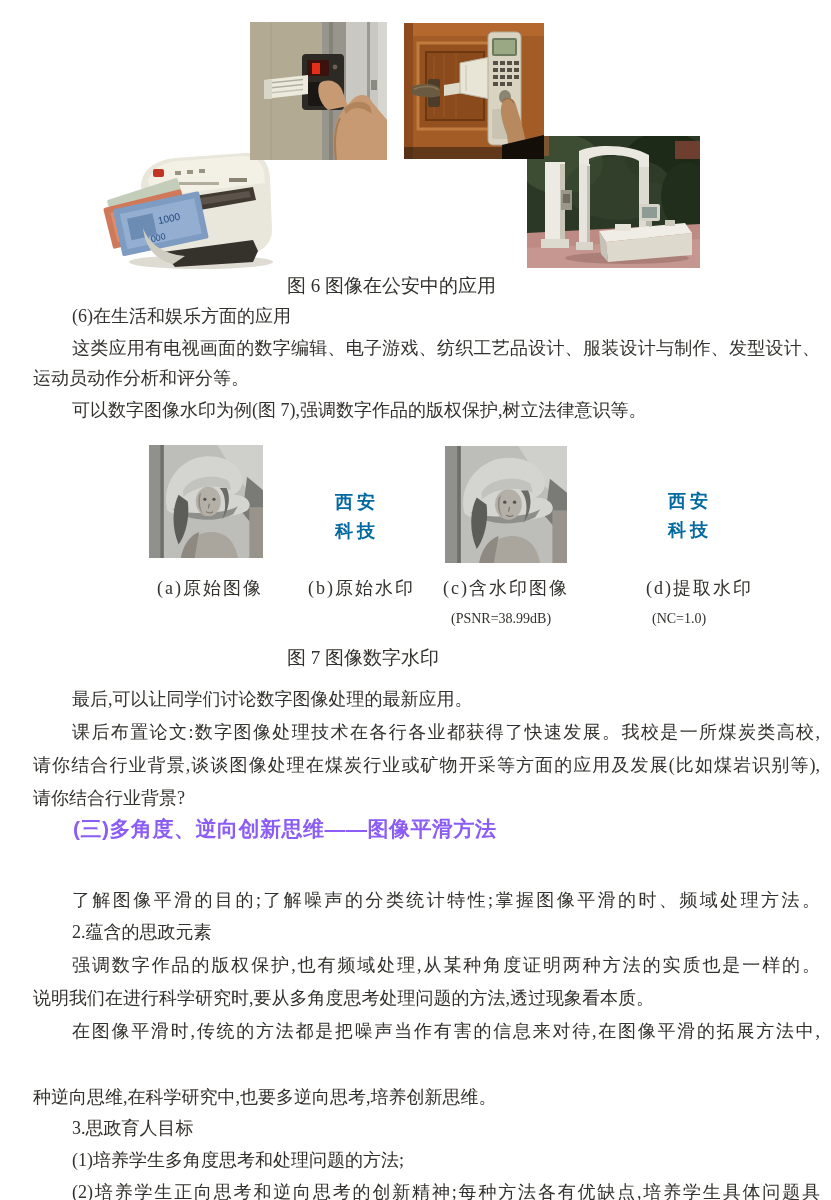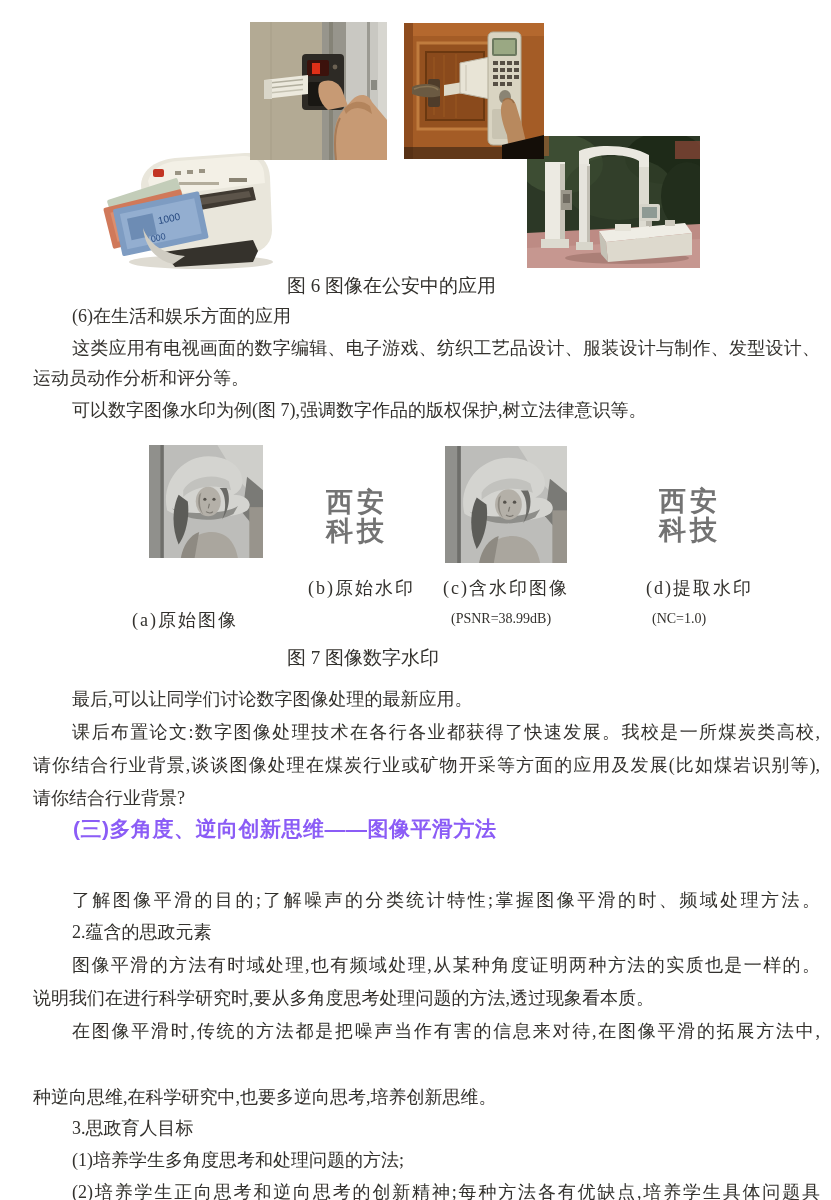--- a/index.html
+++ b/index.html
@@ -14,21 +14,21 @@
   .line{position:absolute;left:33px;width:787px;font-size:18px;line-height:23px;}
   .ind{text-indent:39px;}
   .fill{text-align:justify;text-align-last:justify;}
   .h3{
     position:absolute;left:73px;top:815px;
     font-family:"Liberation Sans","DejaVu Sans",sans-serif;
     font-weight:bold;font-size:21px;color:#8b5cf6;letter-spacing:0.5px;white-space:nowrap;
   }
   .wm{
     position:absolute;width:90px;text-align:center;font-weight:bold;
-    font-size:27px;line-height:29px;letter-spacing:4px;color:#737373;
+    font-size:18px;line-height:29px;letter-spacing:4px;color:#0369a1;
     font-family:"Liberation Serif","DejaVu Serif",serif;
   }
   .f7label{position:absolute;font-size:18px;letter-spacing:2px;white-space:nowrap;}
   .f7sub{position:absolute;font-size:14px;white-space:nowrap;}
 </style>
 </head>
 <body>
 
 <div class="page">
 
@@ -226,39 +226,39 @@
       <path d="M28,100 C32,82 48,74 62,78 C70,80 76,88 78,100 Z" fill="#aaa69e"></path>
       <path d="M28,100 C30,88 36,80 44,77 L40,100 Z" fill="#8e8a82"></path>
     </svg>
   </div>
 
   <div class="wm" style="left:645px;top:487px;">
     <div>西安</div>
     <div>科技</div>
   </div>
 
-  <div class="f7label" style="left:132px;top:576px;margin-top:32px;">(a)原始图像</div>
+  <div class="f7label" style="left:157px;top:576px;">(a)原始图像</div>
   <div class="f7label" style="left:308px;top:576px;">(b)原始水印</div>
   <div class="f7label" style="left:443px;top:576px;">(c)含水印图像</div>
   <div class="f7label" style="left:646px;top:576px;">(d)提取水印</div>
   <div class="f7sub" style="left:451px;top:611px;">(PSNR=38.99dB)</div>
   <div class="f7sub" style="left:652px;top:611px;">(NC=1.0)</div>
 
   <div class="cap" style="left:287px;top:645px;">图 7 图像数字水印</div>
 
   <div class="line ind fill" style="top:721px;">课后布置论文:数字图像处理技术在各行各业都获得了快速发展。我校是一所煤炭类高校,</div>
   <div class="line ind" style="top:688px;">最后,可以让同学们讨论数字图像处理的最新应用。</div>
   <div class="line fill" style="top:754px;">请你结合行业背景,谈谈图像处理在煤炭行业或矿物开采等方面的应用及发展(比如煤岩识别等),</div>
   <div class="line" style="top:787px;">请你结合行业背景?</div>
 
   <div class="h3">(三)多角度、逆向创新思维——图像平滑方法</div>
 
   <div class="line ind fill" style="top:889px;">了解图像平滑的目的;了解噪声的分类统计特性;掌握图像平滑的时、频域处理方法。</div>
   <div class="line ind" style="top:921px;">2.蕴含的思政元素</div>
-  <div class="line ind fill" style="top:954px;">图像平滑的方法有时域处理,也有频域处理,从某种角度证明两种方法的实质也是一样的。</div>
+  <div class="line ind fill" style="top:954px;">强调数字作品的版权保护,也有频域处理,从某种角度证明两种方法的实质也是一样的。</div>
   <div class="line" style="top:987px;">说明我们在进行科学研究时,要从多角度思考处理问题的方法,透过现象看本质。</div>
   <div class="line ind fill" style="top:1020px;">在图像平滑时,传统的方法都是把噪声当作有害的信息来对待,在图像平滑的拓展方法中,</div>
   <div class="line" style="top:1086px;">种逆向思维,在科学研究中,也要多逆向思考,培养创新思维。</div>
   <div class="line ind" style="top:1117px;">3.思政育人目标</div>
   <div class="line ind" style="top:1149px;">(1)培养学生多角度思考和处理问题的方法;</div>
   <div class="line ind fill" style="top:1181px;">(2)培养学生正向思考和逆向思考的创新精神;每种方法各有优缺点,培养学生具体问题具</div>
 
 </div>
 
 </body></html>

